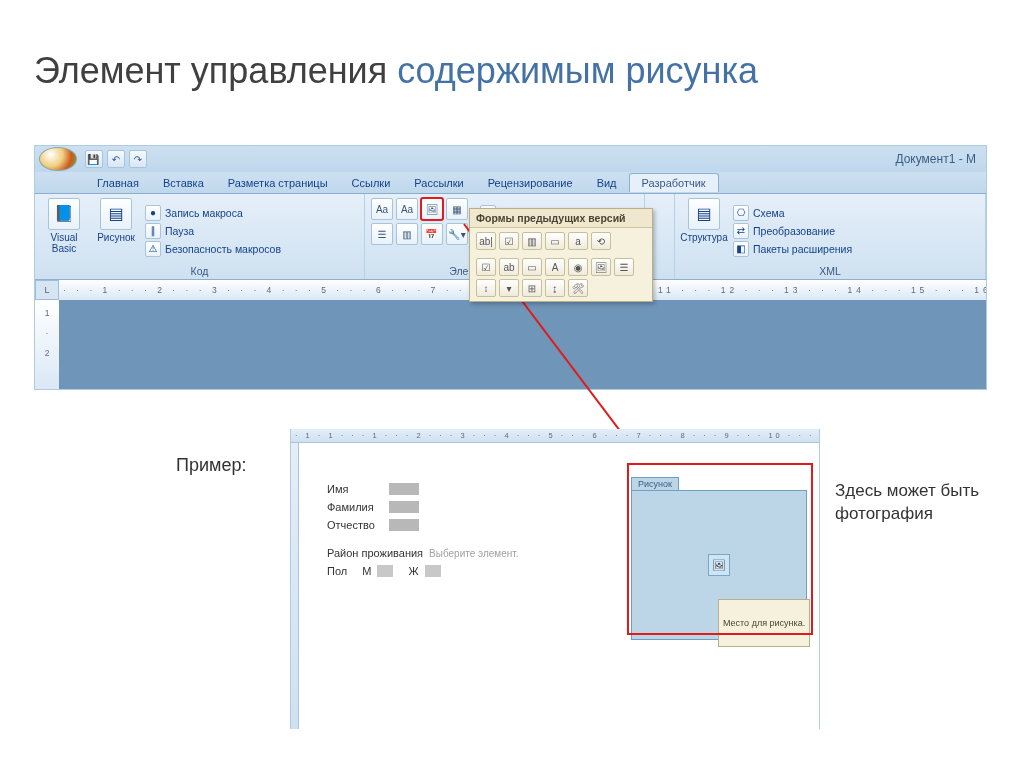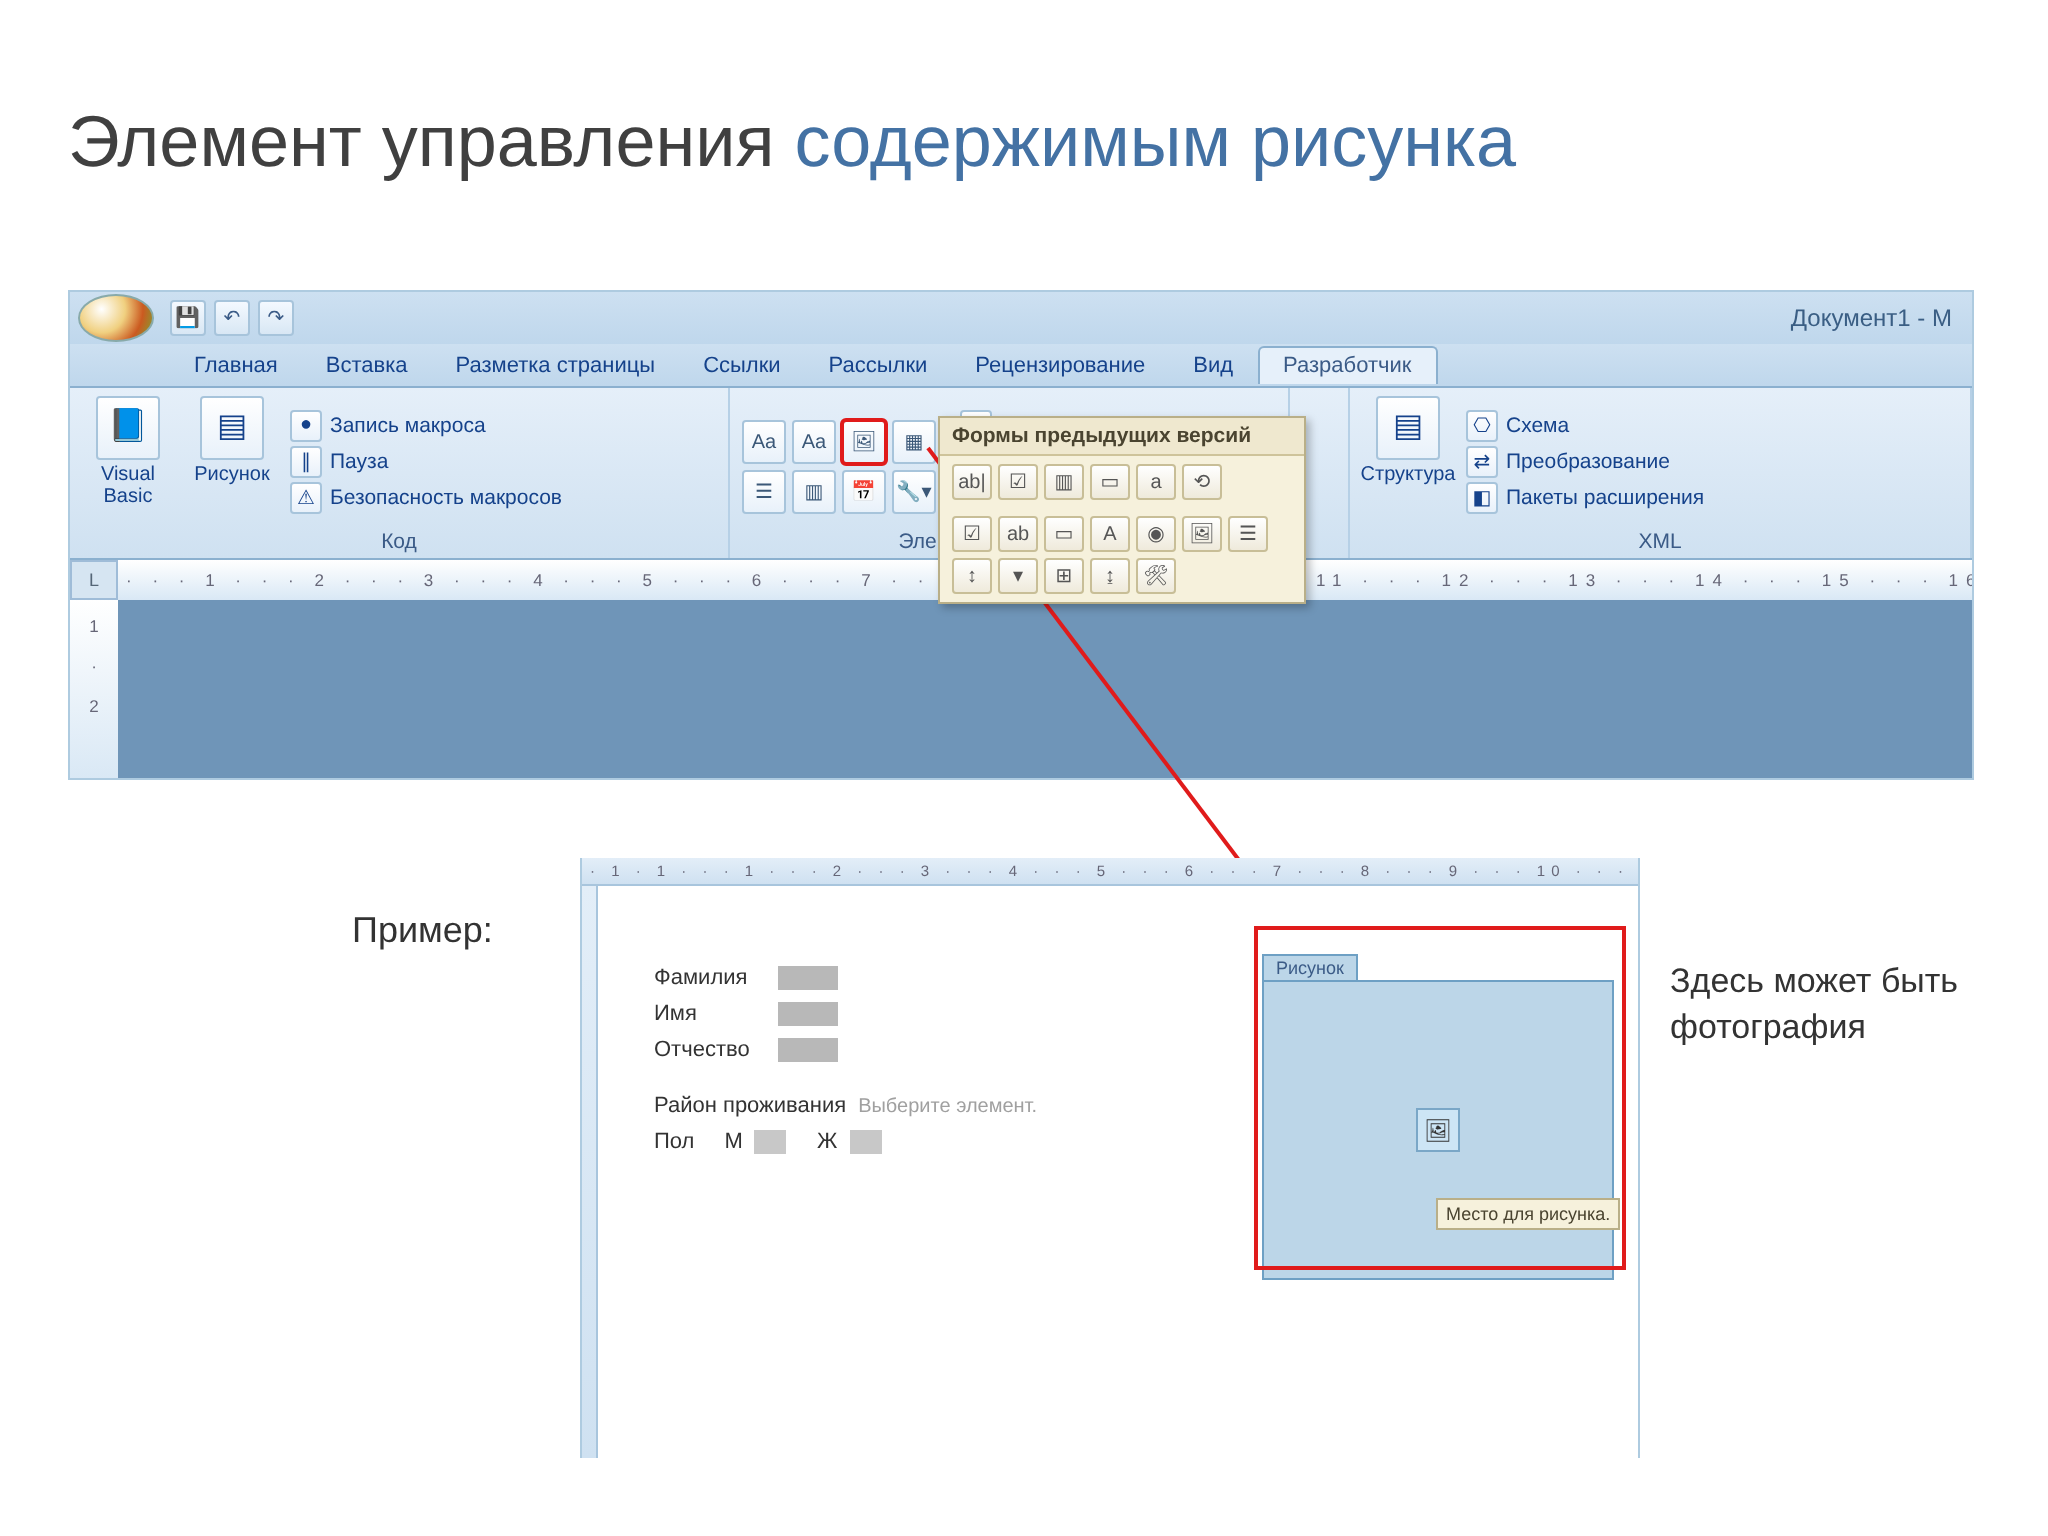--- a/index.html
+++ b/index.html
@@ -123,21 +123,21 @@
   .big-btn .ico, .sm-btn .ico {
     display:flex;align-items:center;justify-content:center;
     border:1px solid #a7c4db;
     background:linear-gradient(#fff,#e8f1fa);
     border-radius:2px;
   }
   .big-btn .ico { width:32px;height:32px; font-size:16px;}
   .sm-list { display:flex;flex-direction:column;gap:2px;}
   .sm-btn { display:flex;align-items:center;gap:4px;color:#15428b;font-size:10.5px;}
   .sm-btn .ico { width:16px;height:16px;font-size:10px;}
-  .sm-grid { display:grid;grid-template-columns:repeat(4,22px);grid-auto-rows:22px;gap:3px;margin-top:12px;}
+  .sm-grid { display:grid;grid-template-columns:repeat(4,22px);grid-auto-rows:22px;gap:3px;}
   .sm-grid .cell { border:1px solid #a7c4db;background:linear-gradient(#fff,#e8f1fa);border-radius:2px;display:flex;align-items:center;justify-content:center;font-size:10px;color:#3b5878;}
   .cell.highlight { outline:2px solid #e01b1b; outline-offset:-1px; }
 
   .ruler-area {
     height: 20px;
     background: #a7c6df;
     display:flex;
   }
   .ruler-corner { width:24px;background:#d6e5f2;border:1px solid #9fbcd8;display:flex;align-items:center;justify-content:center;font-size:9px;color:#567;}
   .hruler { flex:1; background:linear-gradient(#fff,#d9e8f5); position:relative; display:flex;align-items:center;padding:0 4px;font-size:8.5px;color:#667; letter-spacing:4px; white-space:nowrap; overflow:hidden;}
@@ -274,21 +274,21 @@
     background:#cde5f5;
     border:1px solid #7aa7c7;
     display:flex;align-items:center;justify-content:center;
   }
   .pic-tooltip {
     position:absolute;
     left:86px; top:108px;
     background:#f6f1dc;
     border:1px solid #b9af88;
     font-size:9px;
-    padding:2px 4px;
+    padding:18px 4px;
     color:#4a4430;
     white-space:nowrap;
   }
   .pic-red-outline {
     position:absolute;
     border:2px solid #e01b1b;
     pointer-events:none;
   }
 </style>
 </head>
@@ -453,25 +453,25 @@
 <div class="example-label">Пример:</div>
 <div class="photo-label">Здесь может быть фотография</div>
 
 <div class="word-doc2">
   <div class="doc2-ruler">· 1 · 1 · · · 1 · · · 2 · · · 3 · · · 4 · · · 5 · · · 6 · · · 7 · · · 8 · · · 9 · · · 10 · · · 11 · · · 12 · · · 13 · · · 14 · · · 15 · · · 16</div>
   <div class="doc2-body">
     <div class="doc2-vruler"></div>
     <div class="doc2-page">
 
       <div class="form-row">
+        <span class="lbl">Имя</span>
+        <div class="greybox"></div>
+      </div>
+      <div class="form-row">
         <span class="lbl">Фамилия</span>
-        <div class="greybox"></div>
-      </div>
-      <div class="form-row">
-        <span class="lbl">Имя</span>
         <div class="greybox"></div>
       </div>
       <div class="form-row">
         <span class="lbl">Отчество</span>
         <div class="greybox"></div>
       </div>
       <div style="height:10px"></div>
       <div class="form-row">
         <span>Район проживания</span>
         <span class="muted">Выберите элемент.</span>

